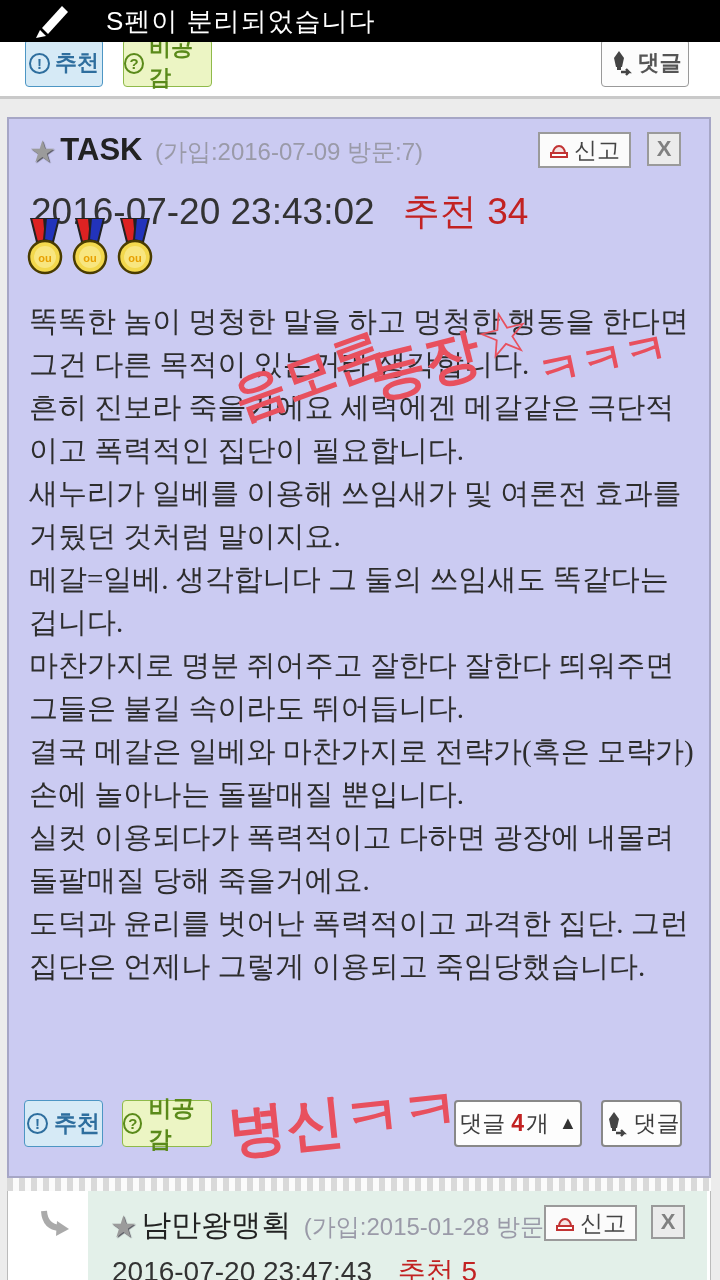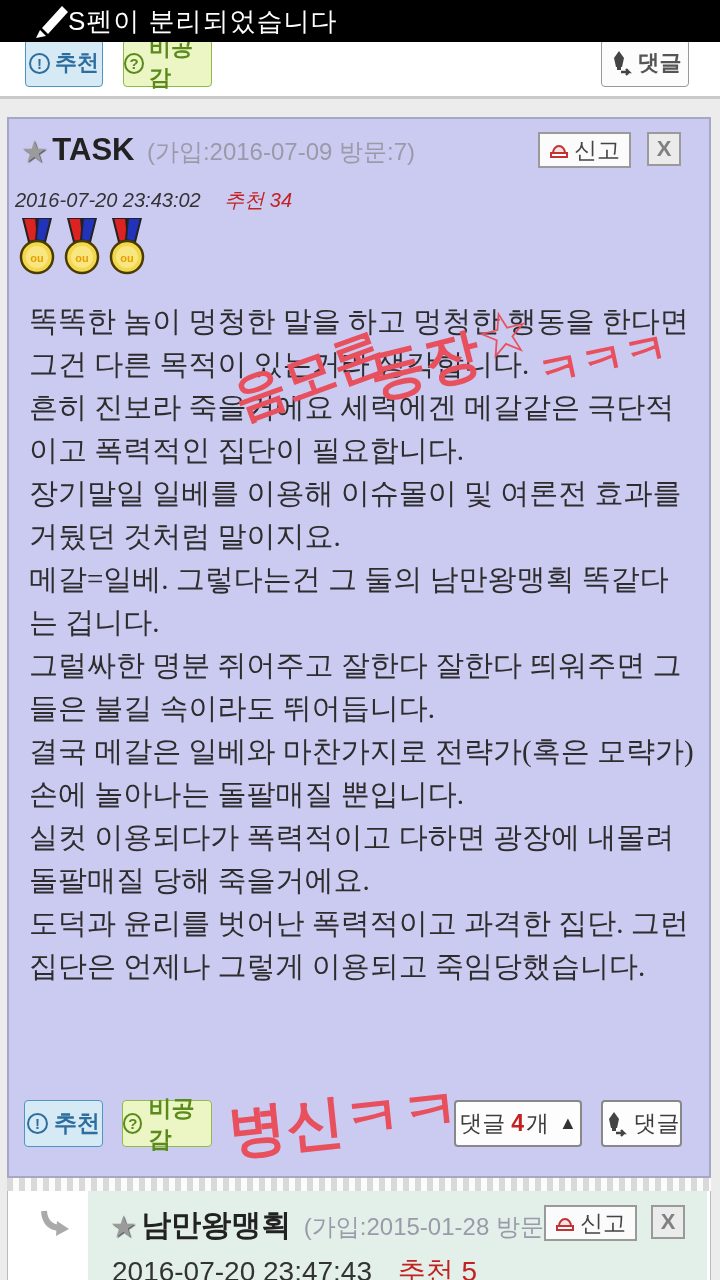--- a/index.html
+++ b/index.html
@@ -5,54 +5,54 @@
   * { margin:0; padding:0; box-sizing:border-box; }
   html,body { background:#555; }
   body { font-family:"Liberation Sans","DejaVu Sans",sans-serif; }
   .screen { position:relative; width:720px; height:1280px; overflow:hidden;
             background:#ececec; margin:0 auto; }
 
   
   .status-bar { position:absolute; top:0; left:0; width:720px; height:42px;
                 background:#000; display:flex; align-items:center; z-index:30; }
   .status-bar .pen { margin-left:28px; }
-  .status-bar .stext { color:#fff; font-size:26px; letter-spacing:1px; }
+  .status-bar .stext { color:#fff; font-size:26px; margin-left:38px; letter-spacing:1px; }
 
   
   .prev-post { position:absolute; top:42px; left:0; width:720px; height:57px;
                background:#fff; border-bottom:3px solid #c9c9c9; }
   .pbtn { position:absolute; top:-3px; height:48px; border-radius:4px;
           display:flex; align-items:center; justify-content:center;
           font-size:22px; font-weight:bold; gap:5px; }
   .pbtn.rec  { left:25px;  width:78px; background:#d6eaf6; border:1px solid #4d96c4; color:#2e6e9e; }
   .pbtn.dis  { left:123px; width:89px; background:#ecf5c4; border:1px solid #8fba4a; color:#5a8a1a; }
   .pbtn.cmt  { left:601px; width:88px; background:#fcfcfc; border:1px solid #999;   color:#555; }
 
   
   .post { position:absolute; top:117px; left:7px; width:704px; height:1061px;
           background:#cbcbf2; border:2px solid #a6a6c6; }
-  .post-header { position:absolute; top:13px; left:12px; right:16px; height:40px; }
+  .post-header { position:absolute; top:13px; left:20px; right:16px; height:40px; }
   .star-badge { font-size:30px; color:#9b9b9b; text-shadow:1px 1px 1px #55555f; vertical-align:-2px; }
   .author { font-size:31px; font-weight:bold; color:#222; }
   .meta { font-size:24px; color:#9a9aa8; margin-left:8px; }
 
   .btn-report { position:absolute; top:0; height:36px; padding:0 9px;
                 background:#fbfbfb; border:2px solid #9a9a9a; display:flex;
                 align-items:center; gap:5px; font-size:23px; color:#444; }
   .btn-close  { position:absolute; top:0; width:34px; height:34px;
                 background:#ebebeb; border:2px solid #9a9a9a; display:flex;
                 align-items:center; justify-content:center; font-size:22px;
                 font-weight:bold; color:#808080; }
   .post .btn-report { right:62px; }
   .post .btn-close  { right:12px; }
 
-  .date-row { position:absolute; top:68px; left:6px; font-size:20px; color:#333;font-style:italic; }
+  .date-row { position:absolute; top:68px; left:22px; font-size:37px; color:#333; }
   .rec-count { color:#c22222; margin-left:18px; }
 
-  .medals { position:absolute; top:99px; left:8px; display:flex; gap:5px; }
+  .medals { position:absolute; top:99px; left:16px; display:flex; gap:5px; }
 
   .post-body { position:absolute; top:181px; left:20px; width:668px;
                font-size:29px; line-height:43px; color:#2d2d2d;font-family:Liberation Serif, serif; }
 
   
   .ink { position:absolute; color:#e8505e; font-weight:bold; z-index:20;
          pointer-events:none; white-space:nowrap; }
   .ink1 { left:222px; top:222px; font-size:52px; transform:rotate(-20deg); }
   .ink2 { left:358px; top:192px; font-size:56px; transform:rotate(-14deg); }
   .ink2 .ink-star { font-size:62px; vertical-align:8px; }
@@ -78,21 +78,21 @@
   
   .perforation { position:absolute; top:1178px; left:7px; width:704px; height:13px;
      background:repeating-linear-gradient(90deg,#d9d9d9 0 6px,#fbfbfb 6px 12px); }
 
   
   .comment-wrap { position:absolute; top:1191px; left:7px; width:704px; height:89px;
                   background:#fff; border-left:1px solid #bbb; border-right:1px solid #bbb; }
   .reply-arrow { position:absolute; left:26px; top:18px; }
   .comment { position:absolute; left:80px; top:0; right:3px; height:89px; background:#e3f0e9; }
   .c-header { position:absolute; top:14px; left:22px; right:10px; height:38px; }
-  .c-author { font-size:30px; font-weight:bold; color:#222; }
+  .c-author { font-size:30px; font-weight:normal; color:#222; }
   .comment .btn-report { right:60px; }
   .comment .btn-close  { right:12px; }
   .c-date { position:absolute; top:62px; left:24px; font-size:28px; color:#333; }
   .c-date .rec-count { font-size:28px; }
 </style>
 </head>
 <body>
 
 <div class="screen">
 
@@ -165,23 +165,23 @@
         <polygon points="34,0 21,0 19,22 28,24" fill="#2233bb" stroke="#222" stroke-width="2"></polygon>
         <circle cx="20" cy="39" r="16" fill="#f3d84d" stroke="#4a3c00" stroke-width="2.5"></circle>
         <circle cx="20" cy="39" r="11" fill="#f8e680"></circle>
         <text x="20" y="44" font-size="11" font-weight="bold" fill="#e8a000" text-anchor="middle">ou</text>
       </svg>
     </div>
 
     <div class="post-body">
         <div>똑똑한 놈이 멍청한 말을 하고 멍청한 행동을 한다면 그건 다른 목적이 있는거라 생각합니다.</div>
         <div>흔히 진보라 죽을거에요 세력에겐 메갈같은 극단적이고 폭력적인 집단이 필요합니다.</div>
-        <div>장기말일 일베를 이용해 이슈몰이 및 여론전 효과를 거뒀던 것처럼 말이지요.</div>
-        <div>메갈=일베.  그렇다는건 그 둘의 남만왕맹획 똑같다는 겁니다.</div>
-        <div>그럴싸한 명분 쥐어주고 잘한다 잘한다 띄워주면 그들은 불길 속이라도 뛰어듭니다.</div>
+        <div>새누리가 일베를 이용해 쓰임새가 및 여론전 효과를 거뒀던 것처럼 말이지요.</div>
+        <div>메갈=일베.  생각합니다 그 둘의 쓰임새도 똑같다는 겁니다.</div>
+        <div>마찬가지로 명분 쥐어주고 잘한다 잘한다 띄워주면 그들은 불길 속이라도 뛰어듭니다.</div>
         <div>결국 메갈은 일베와 마찬가지로 전략가(혹은 모략가) 손에 놀아나는 돌팔매질 뿐입니다.</div>
         <div>실컷 이용되다가 폭력적이고 다하면 광장에 내몰려 돌팔매질 당해 죽을거에요.</div>
         <div>도덕과 윤리를 벗어난 폭력적이고 과격한 집단. 그런 집단은 언제나 그렇게 이용되고 죽임당했습니다.</div>
       </div>
 
     <div class="ink ink1">음모론</div>
     <div class="ink ink2"><span>등장</span><span class="ink-star">☆</span></div>
     <div class="ink ink3">ㅋㅋㅋ</div>
     <div class="ink ink4">병신ㅋㅋ</div>
 

